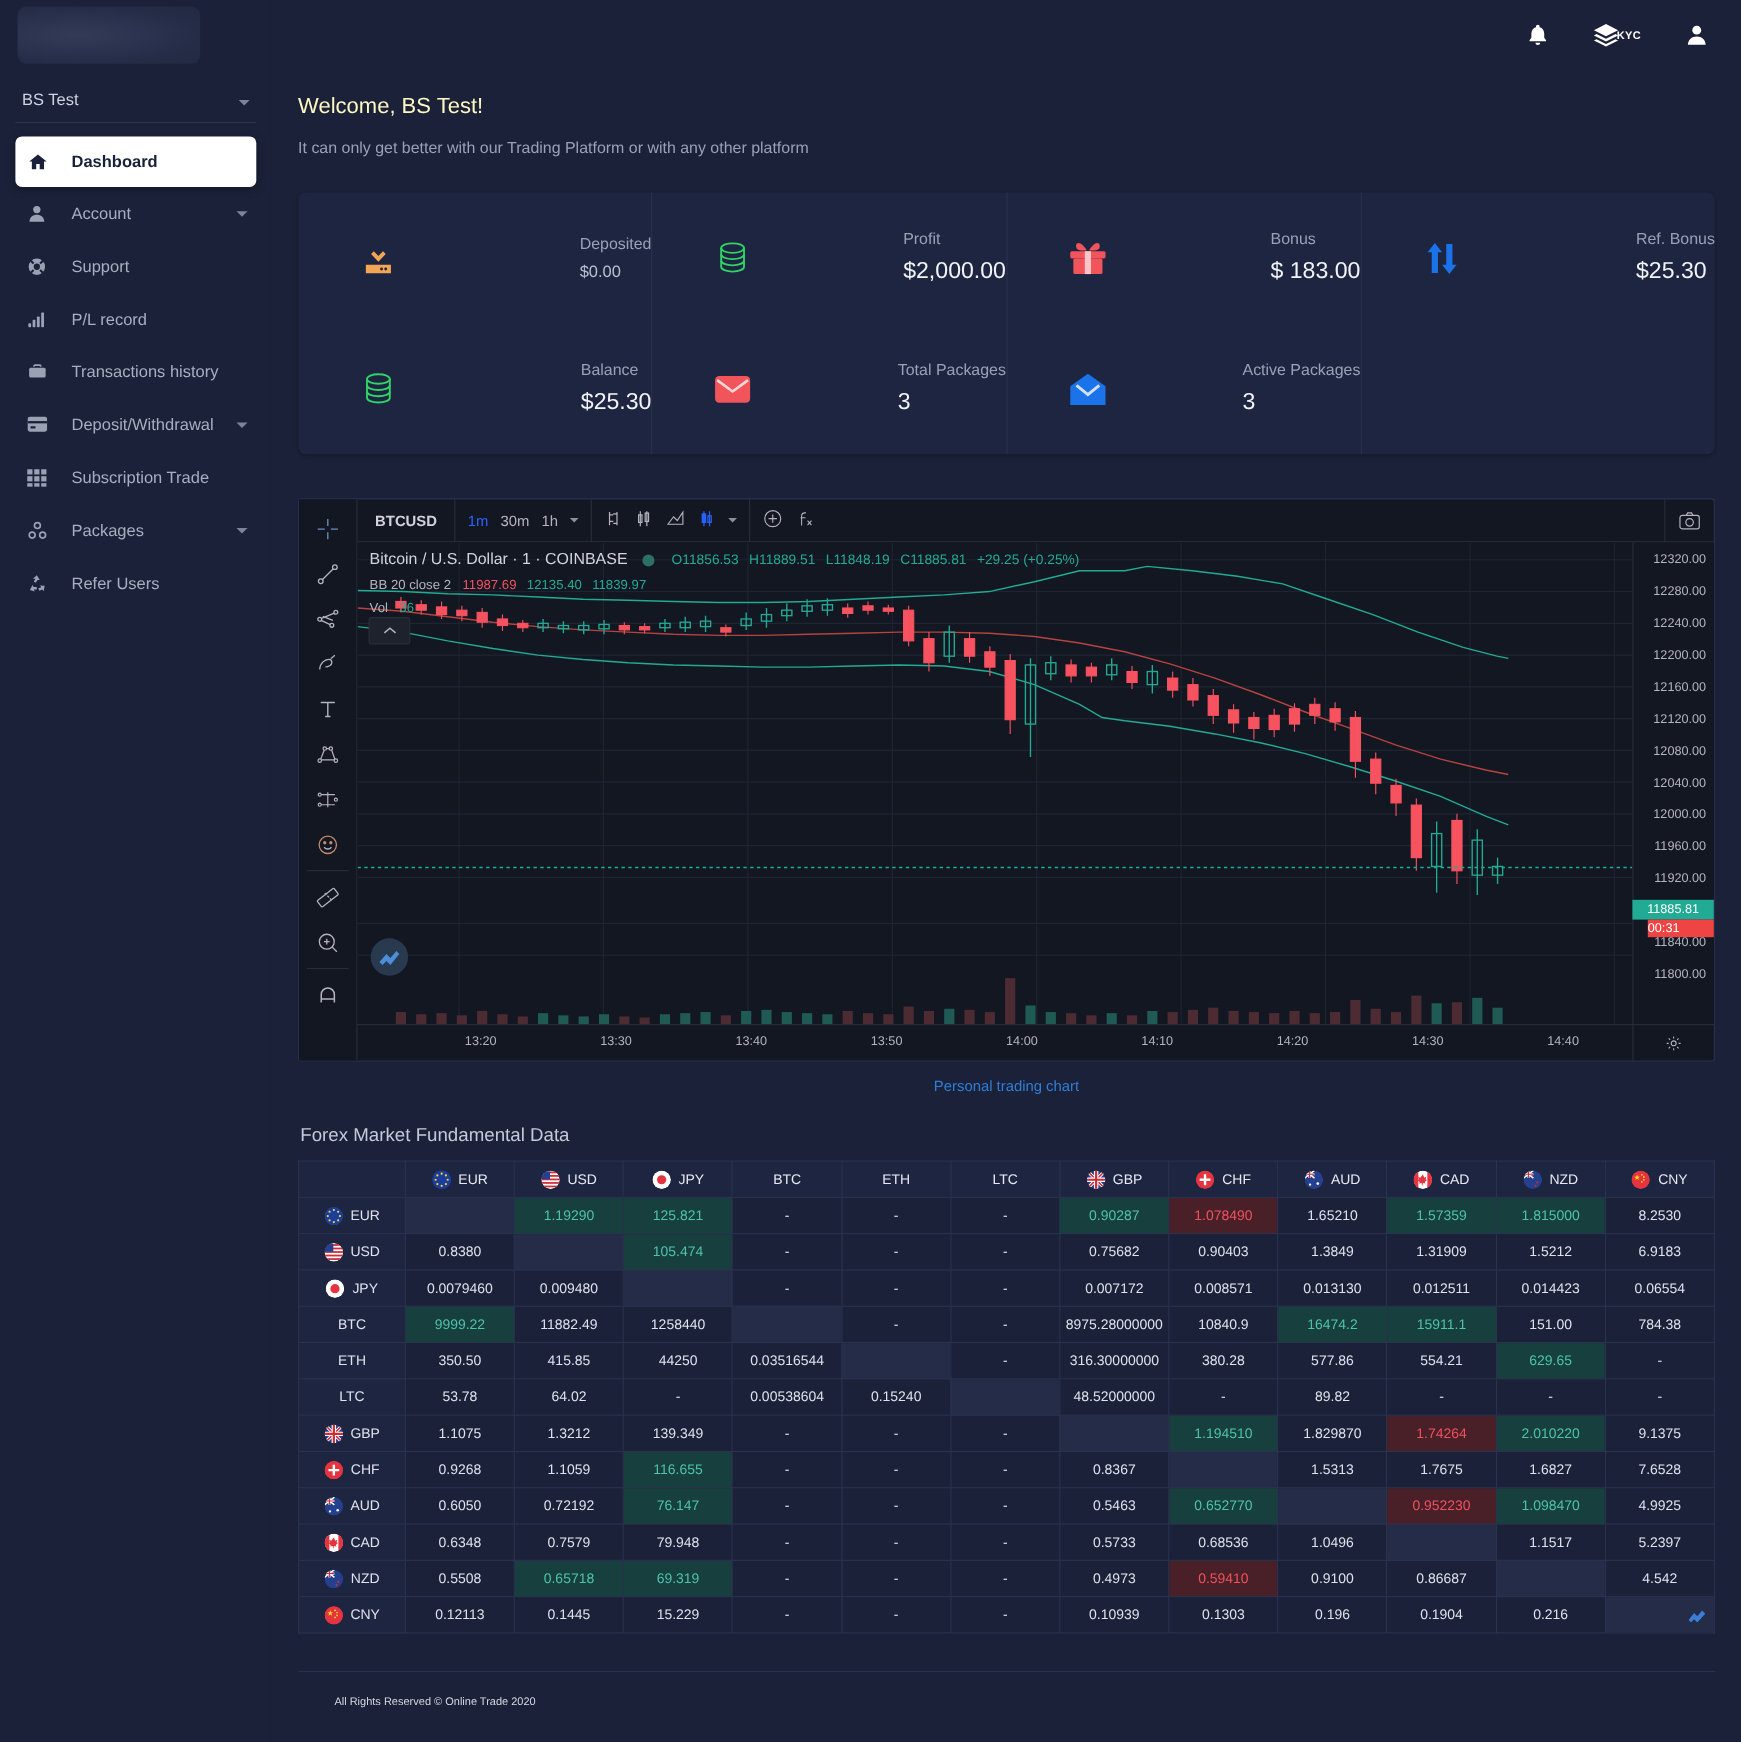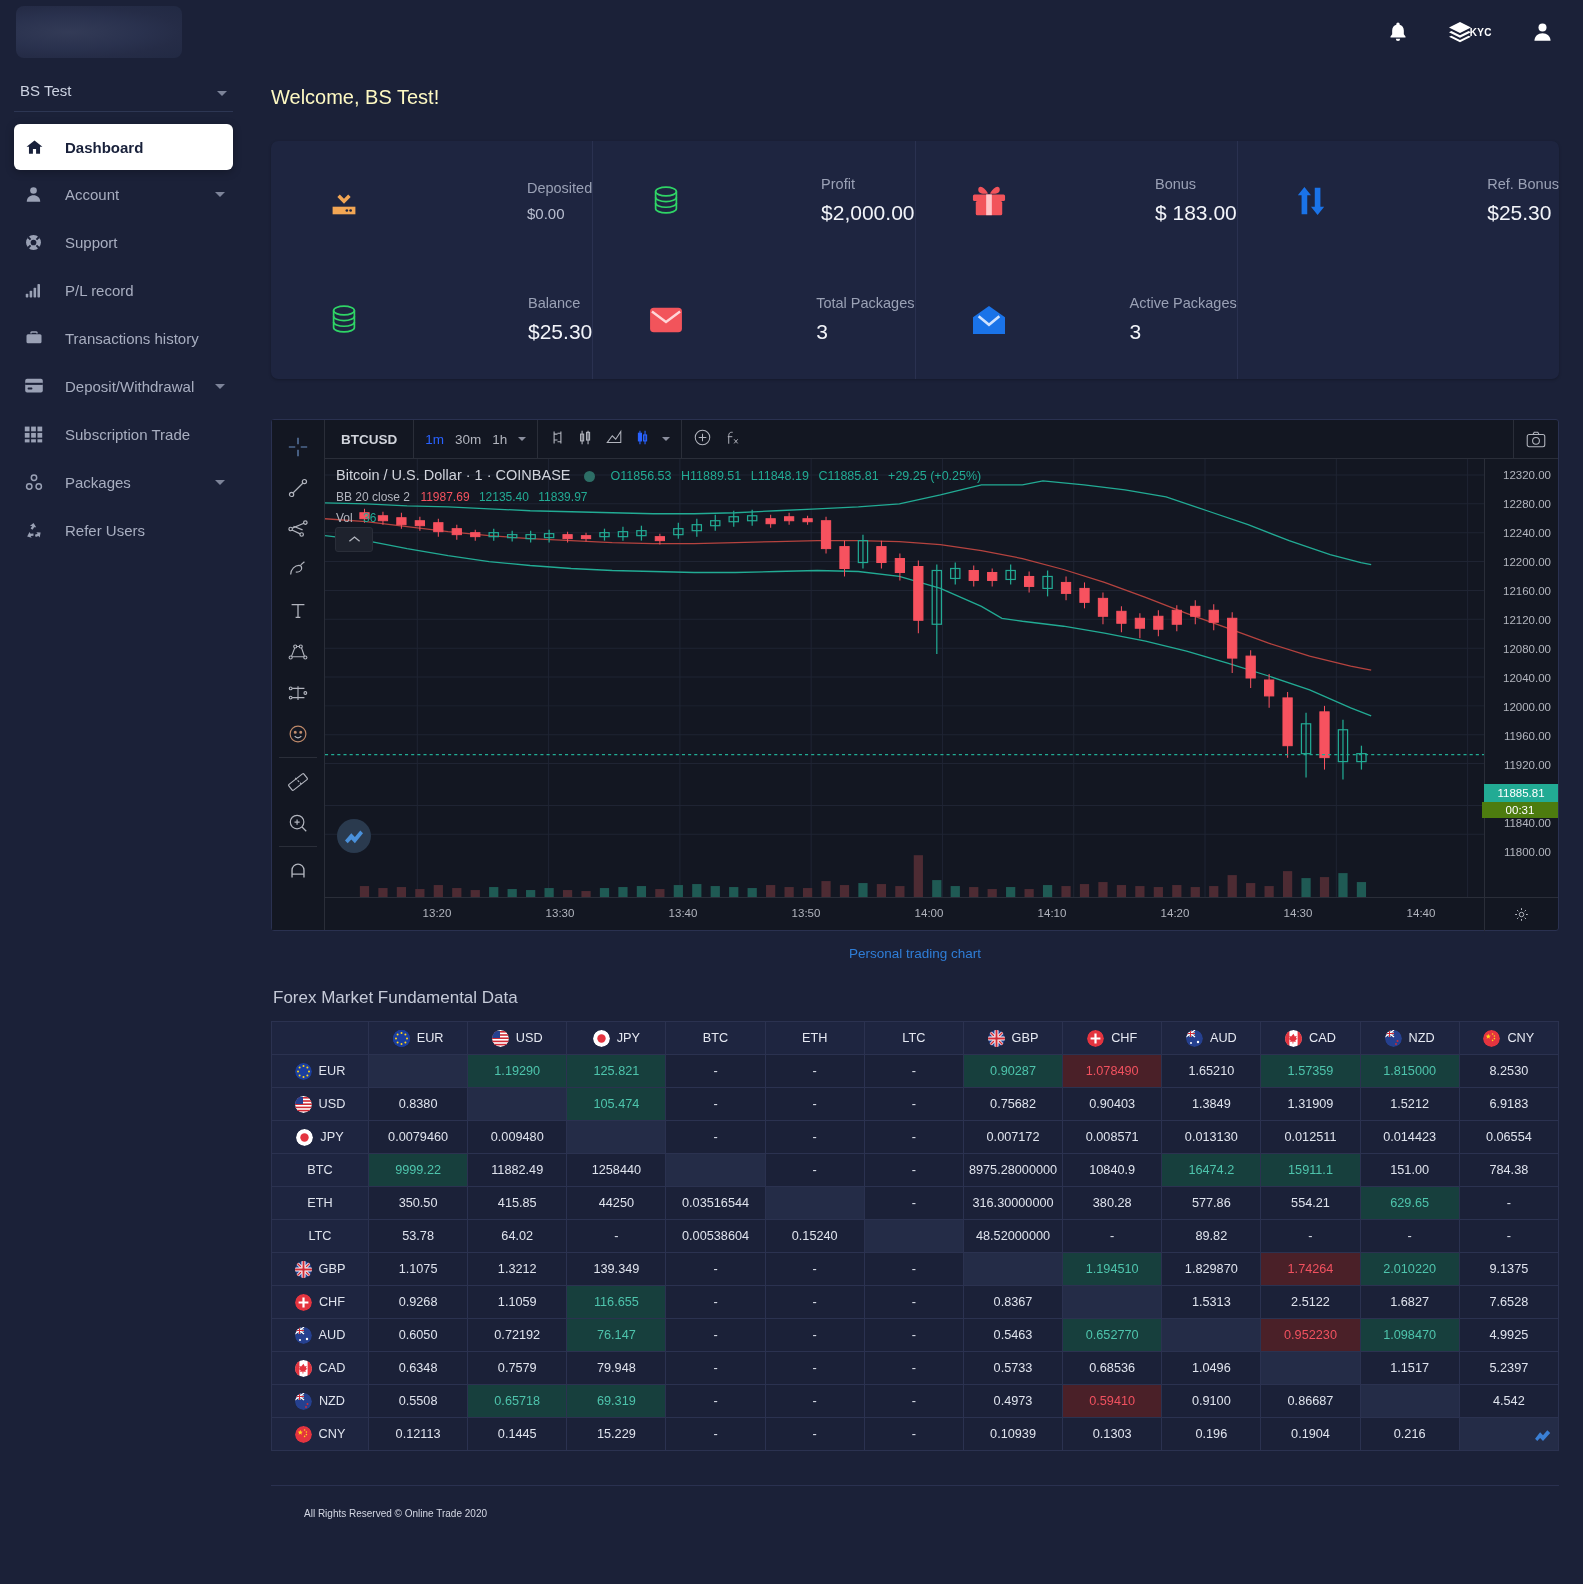--- a/index.html
+++ b/index.html
@@ -142,22 +142,22 @@
   .price-axis {
     width: 74px; border-left: 1px solid #2a2e39; position: relative; background: #131722;
   }
   .px-tick { position: absolute; right: 7px; font-size: 11.5px; color: #b2b5be; transform: translateY(-50%); }
   .px-badge {
     position: absolute; right: 0; width: 74px; text-align: center;
     background: #22ab94; color: #fff; font-size: 11.5px; padding: 3px 0;
     transform: translateY(-50%);
   }
   .px-timer {
-    position: absolute; right: 0; width: 76px; text-align: center;
-    background: #4d7c0f; color: #fff; font-size: 11.5px; padding: 2px 0;
+    position: absolute; right: 0; width: 60px; 
+    background: #ef4444; color: #fff; font-size: 11.5px; padding: 2px 0;
   }
   .time-axis {
     height: 33px; border-top: 1px solid #2a2e39; position: relative; display: flex; align-items: center;
   }
   .tm-tick { position: absolute; font-size: 11.5px; color: #b2b5be; transform: translateX(-50%); top: 9px; }
   .gear-cell { position: absolute; right: 0; width: 74px; border-left: 1px solid #2a2e39; height: 33px; display: flex; align-items: center; justify-content: center; }
 
   .chart-link { text-align: center; color: #2f7ed8; font-size: 13.5px; margin-top: 15px; }
 
   
@@ -332,20 +332,21 @@
               <circle cx="12" cy="6.8" r="4.6"></circle>
               <path d="M2.8 22c0-5 4.1-8.6 9.2-8.6s9.2 3.6 9.2 8.6z"></path>
             </svg>
         </span>
       </div>
     </div>
 
     <div class="content">
 
       <h1 class="welcome">Welcome, BS Test!</h1>
+      <p class="subtitle">It can only get better with our Trading Platform or with any other platform</p>
 
       <div class="stats-card">
 
         <div class="stat-col">
           <div class="stat-cell">
             <span class="stat-ico">
               <svg class="icn" width="38" height="38" viewBox="0 0 40 40" fill="#f2a654">
                   <path d="M20 4v13.5l4.4-4.4 2.6 2.6L20 23l-7-7.3 2.6-2.6 4.4 4.4V4z"></path>
                   <path d="M8 26h24v8H8z" rx="2"></path>
                   <circle cx="23" cy="30" r="1.4" fill="#1e2540"></circle>
@@ -1187,21 +1188,21 @@
               </td>
               <td>0.9268</td>
               <td>1.1059</td>
               <td class="cell-up">116.655</td>
               <td>-</td>
               <td>-</td>
               <td>-</td>
               <td>0.8367</td>
               <td class="cell-diag"></td>
               <td>1.5313</td>
-              <td>2.5122</td>
+              <td>1.7675</td>
               <td>1.6827</td>
               <td>7.6528</td>
             </tr>
             <tr>
               <td class="rowh">
                 <span class="cellflex">
                   <span class="flag"><svg width="17" height="17" viewBox="0 0 17 17">
                       <circle cx="8.5" cy="8.5" r="8.5" fill="#25408f"></circle>
                       <rect x="0" y="0" width="9" height="7" fill="#1d3577"></rect>
                       <path d="M0 0 9 7M9 0 0 7" stroke="#fff" stroke-width="1.4"></path>

